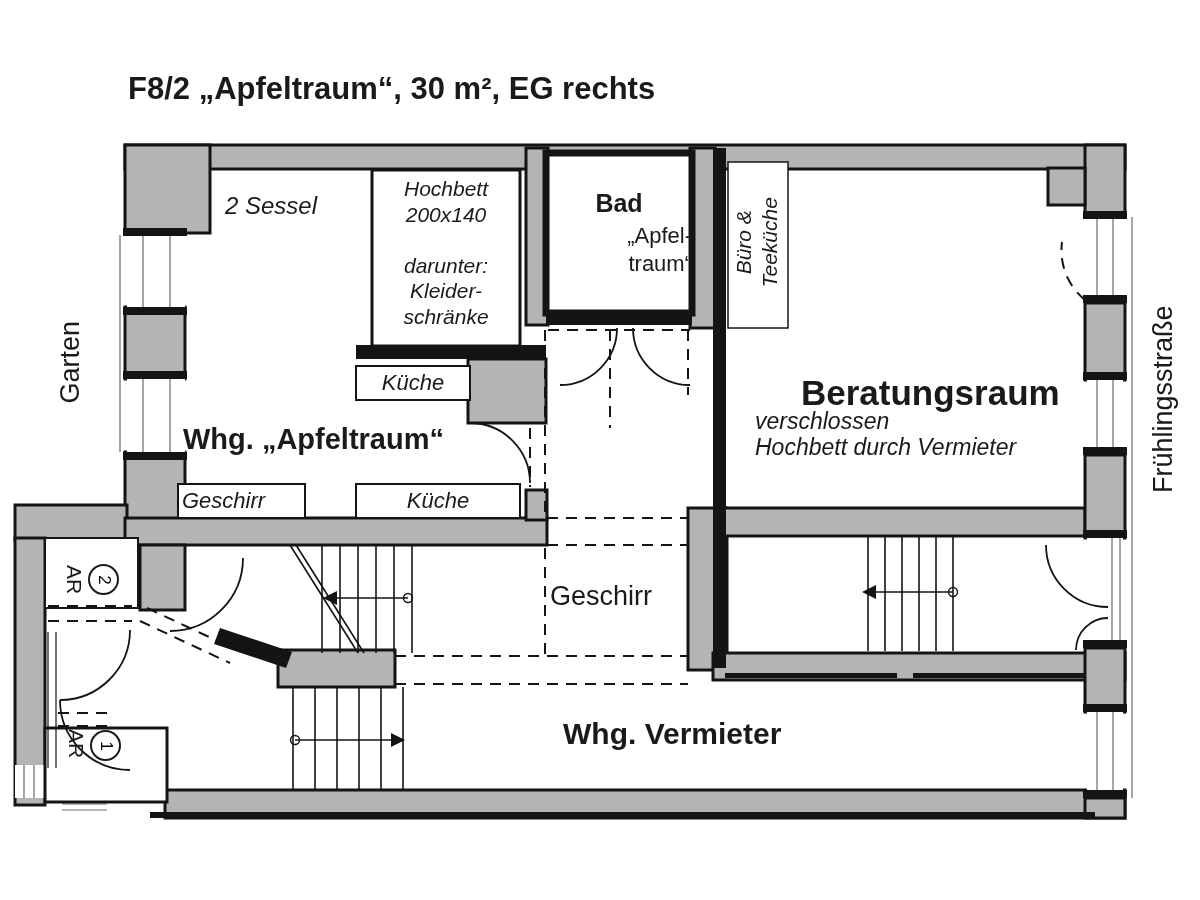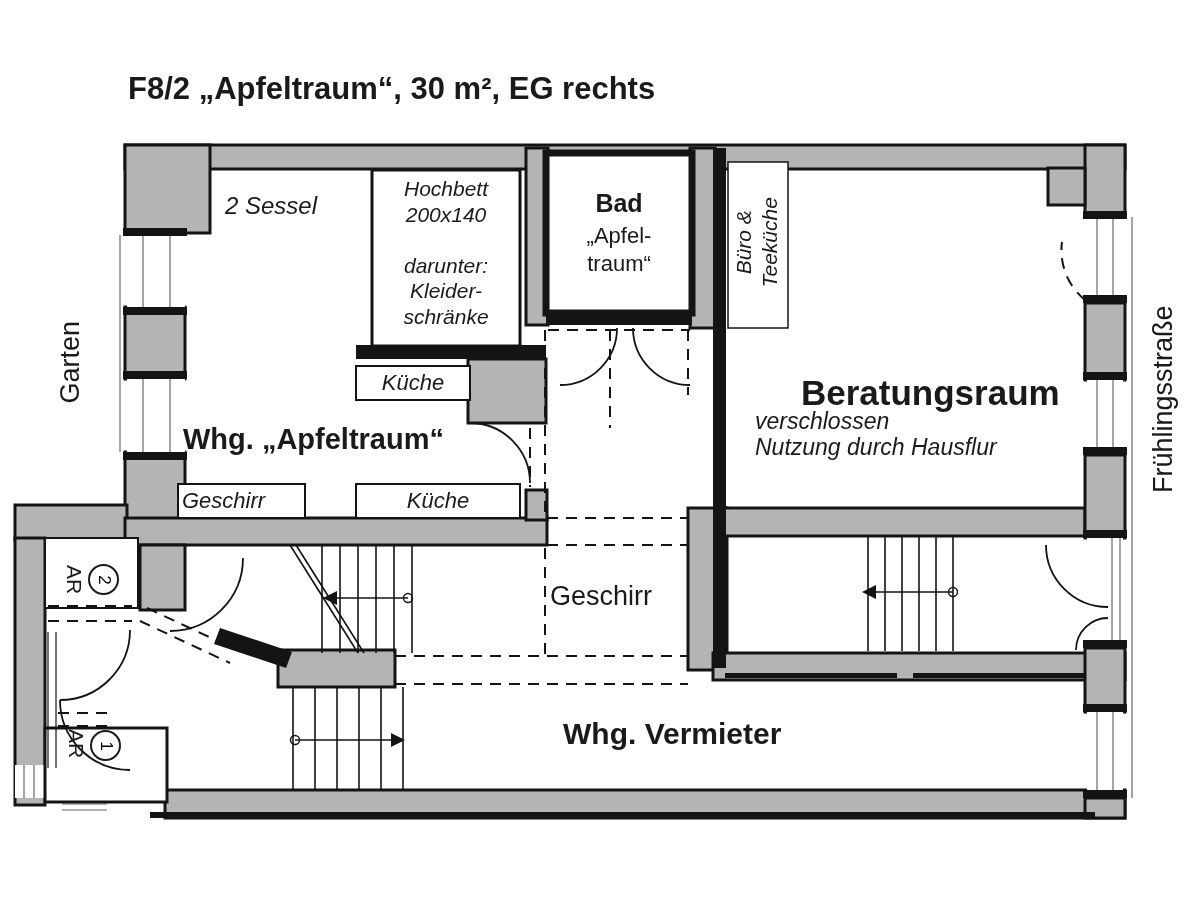--- a/index.html
+++ b/index.html
@@ -217,29 +217,29 @@
 
   <div class="lbl it flexc" style="left:356px;top:366px;width:114px;height:34px;font-size:22px;">Küche</div>
 
   <div class="lbl bd" style="left:183px;top:422px;font-size:29px;">Whg. „Apfeltraum“</div>
 
   <div class="lbl it flexc" style="left:164px;top:484px;width:119px;height:34px;font-size:22px;">Geschirr</div>
 
   <div class="lbl it flexc" style="left:356px;top:484px;width:164px;height:34px;font-size:22px;">Küche</div>
 
   <div class="lbl bd ctr" style="left:546px;top:188px;width:146px;font-size:25px;">Bad</div>
-  <div class="lbl ctr" style="left:546px;top:222px;width:146px;font-size:22px;line-height:1.25;">„Apfel-
+  <div class="lbl ctr" style="left:546px;top:222px;width:146px;font-size:22px;line-height:1.25;text-align:right;">„Apfel-
 traum“</div>
 
   <div class="lbl it ctr rotl" style="left:667px;top:216px;width:180px;font-size:21px;line-height:1.25;">Büro &amp;
 Teeküche</div>
 
   <div class="lbl bd" style="left:753px;top:372px;font-size:35px;margin-left:48px;">Beratungsraum</div>
   <div class="lbl it" style="left:755px;top:408px;font-size:23px;">verschlossen</div>
-  <div class="lbl it" style="left:755px;top:434px;font-size:23px;">Nutzung durch Hausflur</div>
+  <div class="lbl it" style="left:755px;top:434px;font-size:23px;">Hochbett durch Vermieter</div>
 
   <div class="lbl" style="left:550px;top:580px;font-size:27px;">Geschirr</div>
 
   <div class="lbl bd" style="left:563px;top:716px;font-size:30px;">Whg. Vermieter</div>
 
   <div class="lbl flexc" style="left:55px;top:552px;width:40px;height:56px;font-size:21px;">
     <span class="rotr">AR</span>
   </div>
   <div class="ar-circle" style="left:88px;top:564px;width:27px;height:27px;">
     <span>2</span>

